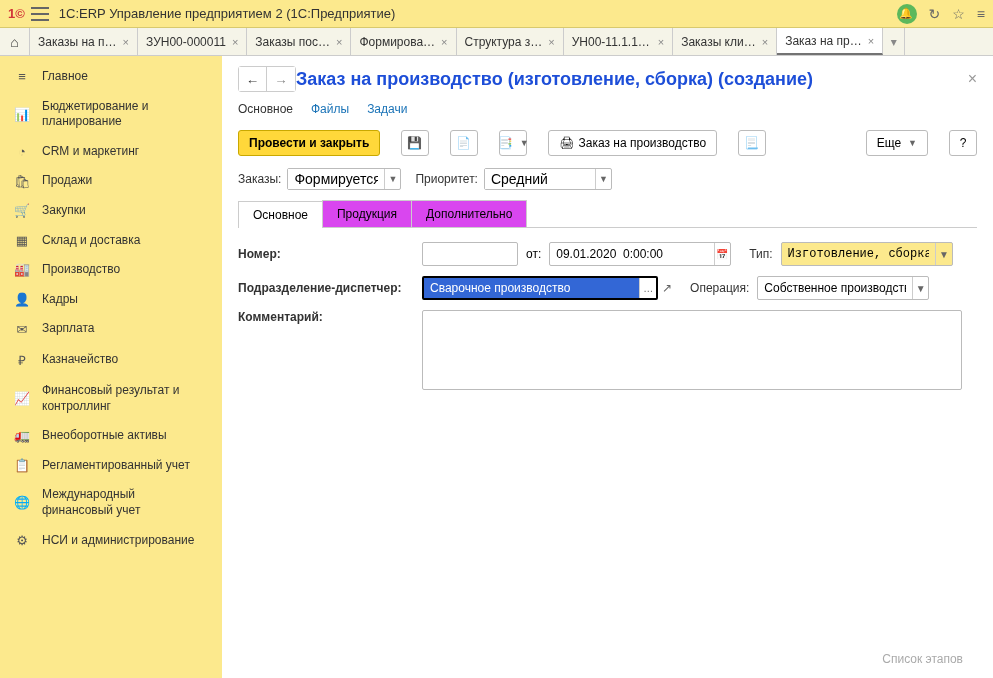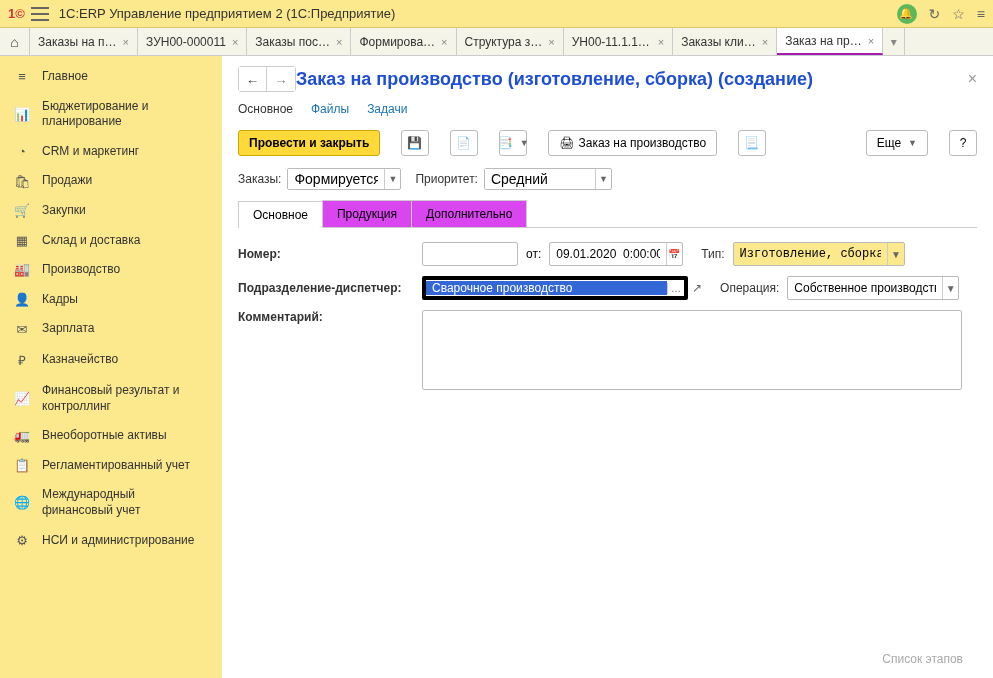--- a/index.html
+++ b/index.html
@@ -11,21 +11,21 @@
 .topbar .title { color: #333; font-size: 13px; }
 .topbar .right { margin-left: auto; display: flex; align-items: center; gap: 12px; }
 .topbar .bell { width: 20px; height: 20px; border-radius: 50%; background: #5cb85c; display: flex; align-items: center; justify-content: center; color: #fff; font-size: 11px; }
 .topbar .icon-btn { color: #666; font-size: 14px; cursor: pointer; }
 
 .tabstrip { height: 28px; background: #f5f4e8; display: flex; align-items: stretch; border-bottom: 1px solid #ccc; }
 .tab { padding: 0 8px; display: flex; align-items: center; border-right: 1px solid #ccc; color: #333; cursor: pointer; gap: 6px; min-width: 0; }
 .tab.home { width: 30px; justify-content: center; font-size: 14px; }
 .tab .lbl { white-space: nowrap; overflow: hidden; text-overflow: ellipsis; max-width: 80px; }
 .tab .x { color: #888; font-size: 11px; cursor: pointer; }
-.tab.active { background: #fff; border-bottom: 2px solid #a21caf; }
+.tab.active { background: #fff; border-bottom: 2px solid #737373; }
 .tab.add { width: 22px; justify-content: center; color: #888; }
 
 .layout { display: flex; height: calc(678px - 56px); }
 .sidebar { width: 222px; background: #fce98d; padding: 6px 0; overflow-y: auto; }
 .side-item { display: flex; align-items: center; padding: 7px 14px; color: #333; cursor: pointer; gap: 12px; }
 .side-item .icon { width: 16px; color: #555; text-align: center; font-size: 13px; }
 .side-item .lbl { flex: 1; line-height: 1.3; }
 
 .content { flex: 1; padding: 10px 16px 10px 16px; background: #fff; position: relative; }
 .nav-row { display: flex; align-items: center; margin-bottom: 10px; }
@@ -57,23 +57,23 @@
 .doc-tab { padding: 6px 14px; border: 1px solid #ccc; border-bottom: none; background: #d946ef; cursor: pointer; margin-right: -1px; }
 .doc-tab.active { background: #fff; position: relative; top: 1px; }
 
 .form-area { padding: 14px 0; }
 .form-row { display: flex; align-items: center; margin-bottom: 10px; }
 .form-row > label { width: 184px; color: #333; font-weight: bold; }
 .fld { display: flex; border: 1px solid #bbb; border-radius: 2px; height: 24px; background: #fff; }
 .fld input { border: none; padding: 0 6px; outline: none; font-size: 12px; width: 100%; background: transparent; }
 .fld .ctl { width: 18px; display: flex; align-items: center; justify-content: center; border-left: 1px solid #ccc; color: #666; cursor: pointer; font-size: 10px; }
 .fld.num { width: 96px; }
-.fld.date { width: 134px; }
+.fld.date { width: 182px; }
 .fld.wide { width: 172px; }
-.fld.disp { width: 266px; border: 4px solid #000000; align-items: center; }
+.fld.disp { width: 236px; border: 2px solid #000000; }
 .fld.disp input { background: #3367d6; color: #fff; }
 .external { margin-left: 4px; color: #666; cursor: pointer; font-size: 12px; }
 .form-row .rlabel { margin-left: 18px; margin-right: 8px; color: #333; }
 textarea.comment { width: 540px; height: 80px; border: 1px solid #bbb; border-radius: 2px; resize: none; font-family: Arial; font-size: 12px; padding: 4px; }
 
 .footer-link { position: absolute; bottom: 12px; right: 30px; color: #aaa; cursor: pointer; }
 </style>
 </head>
 <body>
 

